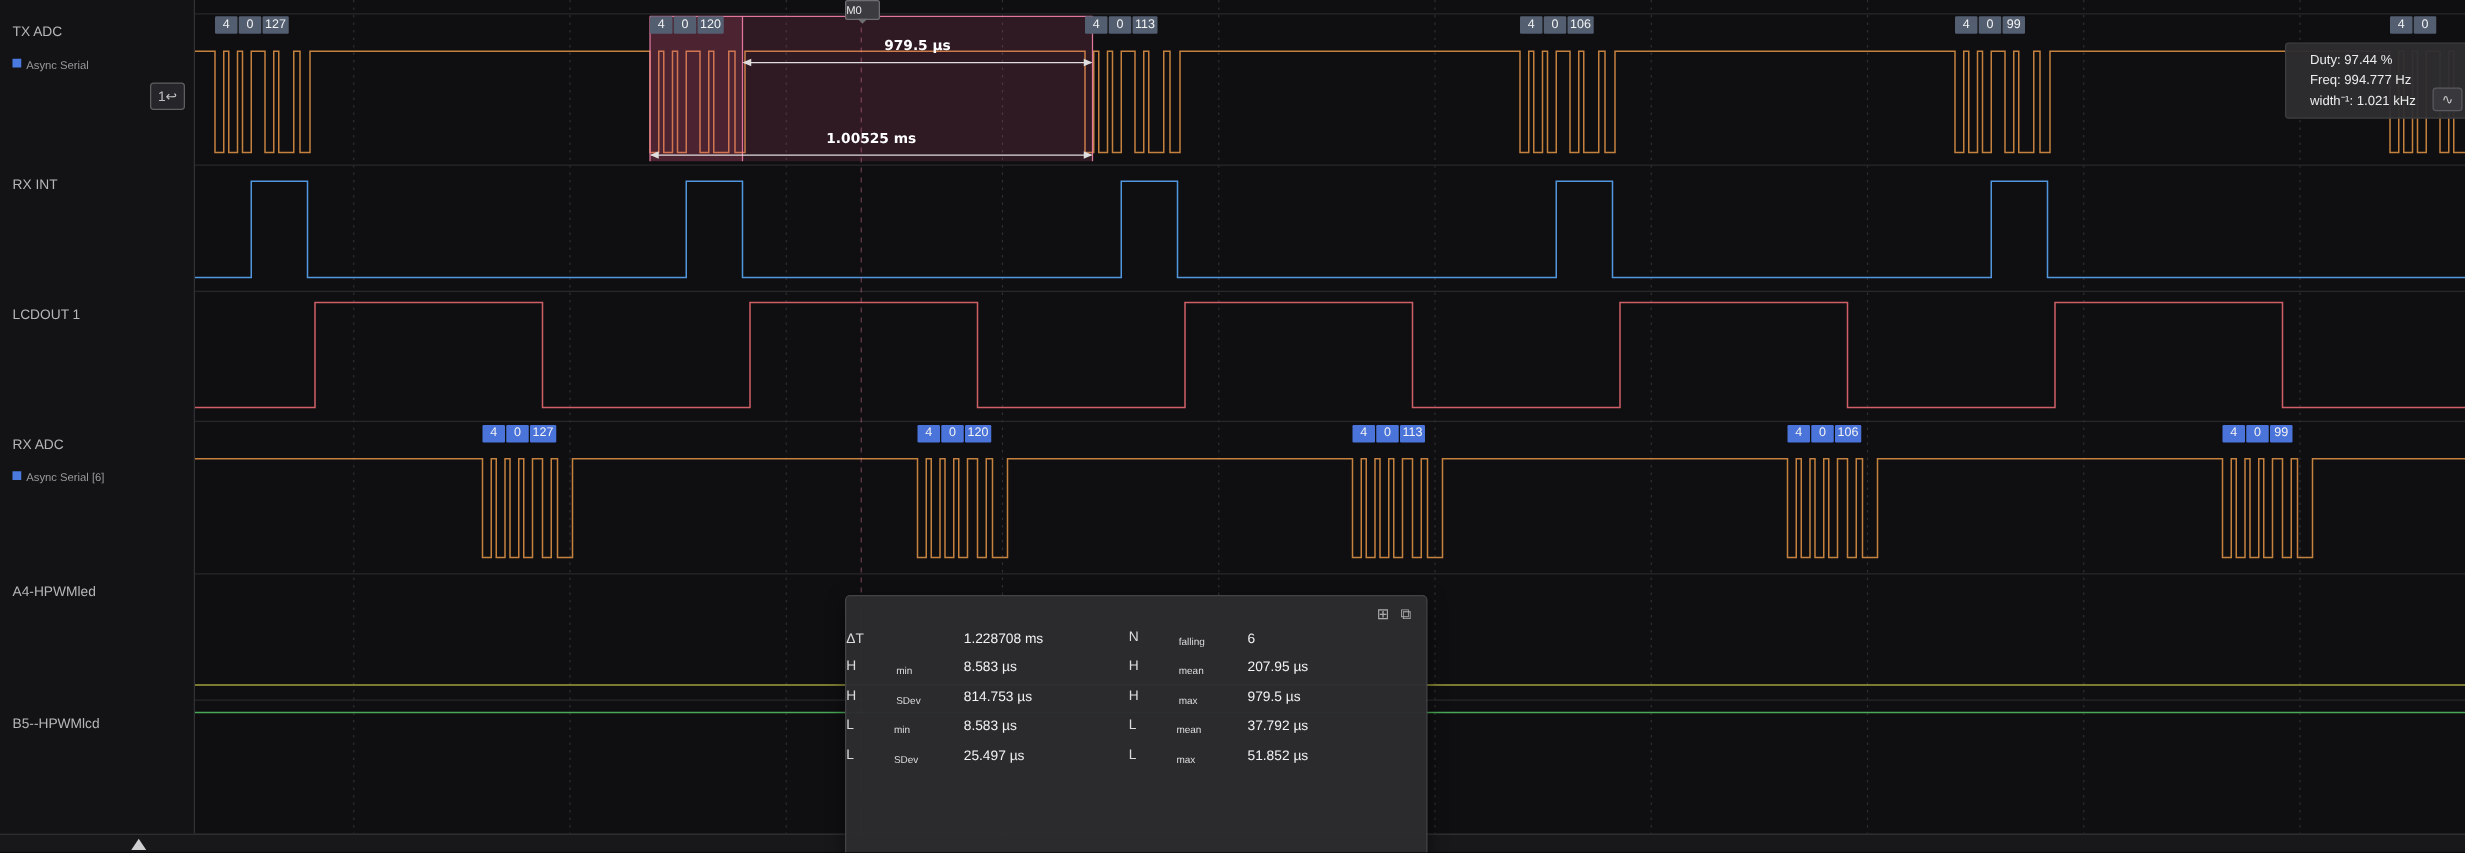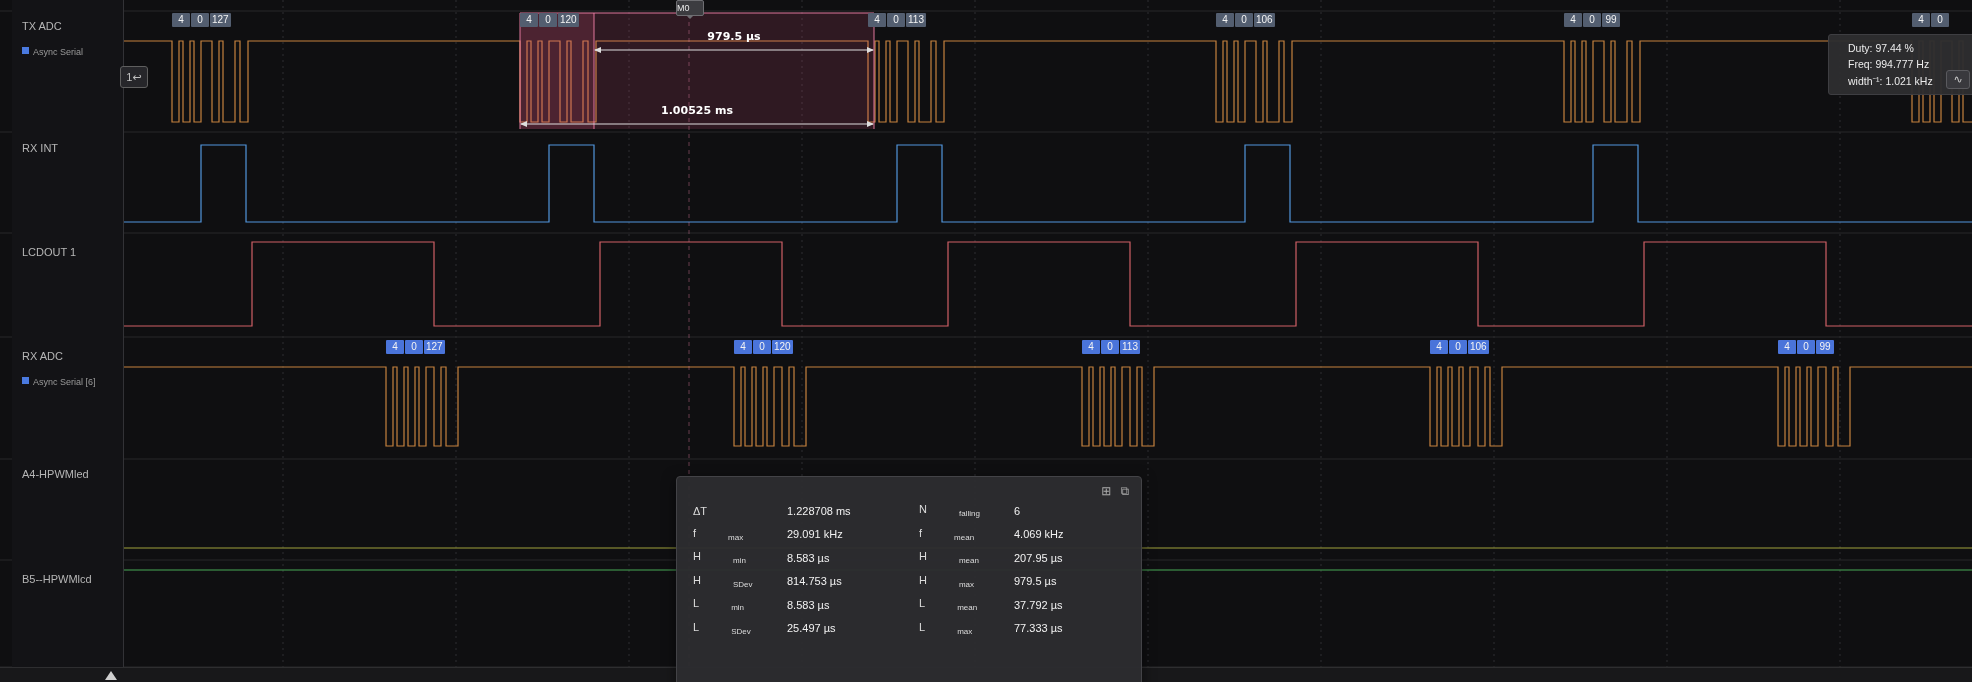--- a/index.html
+++ b/index.html
@@ -5,22 +5,22 @@
   html,body{margin:0;padding:0;background:#000;}
   .wrap{position:relative;width:1972px;height:682px;background:#0f0f11;overflow:hidden;
         font-family:"Liberation Sans",sans-serif;}
   #wave-svg{position:absolute;left:0;top:0;z-index:1;font-family:"DejaVu Sans",sans-serif;}
   #decode-layer{position:absolute;left:0;top:0;width:1972px;height:682px;z-index:3;}
   .decode-group{position:absolute;display:flex;gap:1px;}
   .decode-cell{height:14px;line-height:14px;font-size:10px;color:#f3f3f3;text-align:center;
                border-radius:1px;padding:0 2px;min-width:14px;}
   .decode-gray{background:#535e70;}
   .decode-blue{background:#4a74da;}
-  .left-panel{position:absolute;left:12px;top:0;width:111px;height:667px;background:#131316;
-              border-right:1px solid #323236;z-index:4;}
+  .left-panel{position:absolute;left:0;top:0;width:111px;height:667px;background:#131316;
+              border-right:1px solid #323236;z-index:4;padding-left:44px;}
   .ch{position:absolute;left:10px;}
   .ch-name{font-size:11px;color:#b6b6b6;white-space:nowrap;}
   .ch-sub{display:flex;align-items:flex-start;gap:4px;font-size:9px;color:#9a9a9a;margin-top:15px;white-space:nowrap;}
   .sq{width:7px;height:7px;background:#4a7ae0;display:inline-block;}
   .trig-badge{position:absolute;left:120px;top:66px;width:26px;height:20px;background:#26262a;
               border:1px solid #5f5f5f;border-radius:3px;color:#c0c0c0;font-size:11px;
               display:flex;align-items:center;justify-content:center;z-index:4;}
   .m0-flag{position:absolute;left:676px;top:0;width:26px;height:14px;line-height:14px;text-align:left;
            background:#3c3c40;border:1px solid #6e6e72;border-radius:2px;font-size:9px;color:#e8e8e8;z-index:5;}
   .m0-flag::after{content:"";position:absolute;left:50%;margin-left:-4px;top:100%;
@@ -30,21 +30,21 @@
            line-height:1.55;z-index:6;}
   .wave-btn{position:absolute;left:1946px;top:70px;width:22px;height:17px;background:#39393d;
             border:1px solid #5a5a5e;border-radius:3px;color:#c8c8c8;font-size:11px;
             display:flex;align-items:center;justify-content:center;z-index:6;}
   .popup{position:absolute;left:676px;top:476px;width:464px;height:230px;background:rgba(44,44,47,0.97);
          border:1px solid #434347;border-radius:4px;box-shadow:0 4px 14px rgba(0,0,0,.5);z-index:7;}
   .popup-icons{position:absolute;top:7px;right:12px;display:flex;gap:9px;font-size:12px;color:#ababab;}
   .popup-icons span{cursor:default;}
   #popup-rows{margin-top:22px;}
   .prow{display:grid;grid-template-columns:94px 132px 95px 1fr;align-items:center;height:23.5px;
-        padding-left:16px;font-size:11px;color:#e6e6e6;}
+        font-size:11px;color:#e6e6e6;}
   .plbl{color:#dcdcdc;}
   .plbl sub{font-size:8px;margin-left:32px;}
   .pval{color:#f2f2f2;}
   .bottom-strip{position:absolute;left:0;top:667px;width:1972px;height:15px;background:#18181a;
                 border-top:1px solid #2e2e30;z-index:4;}
   .tri{position:absolute;left:105px;top:3px;width:0;height:0;
        border-left:6px solid transparent;border-right:6px solid transparent;border-bottom:9px solid #cfcfcf;}
 </style>
 </head>
 <body>
@@ -207,26 +207,20 @@
       <span>⧉</span>
     </div>
     <div id="popup-rows">
         <div class="prow">
           <span class="plbl">ΔT</span>
           <span class="pval">1.228708 ms</span>
           <span class="plbl">N<sub>falling</sub></span>
           <span class="pval">6</span>
         </div>
         <div class="prow">
-          <span class="plbl">f<sub>max</sub></span>
-          <span class="pval">29.091 kHz</span>
-          <span class="plbl">f<sub>mean</sub></span>
-          <span class="pval">4.069 kHz</span>
-        </div>
-        <div class="prow">
           <span class="plbl">H<sub>min</sub></span>
           <span class="pval">8.583 µs</span>
           <span class="plbl">H<sub>mean</sub></span>
           <span class="pval">207.95 µs</span>
         </div>
         <div class="prow">
           <span class="plbl">H<sub>SDev</sub></span>
           <span class="pval">814.753 µs</span>
           <span class="plbl">H<sub>max</sub></span>
           <span class="pval">979.5 µs</span>
@@ -234,21 +228,21 @@
         <div class="prow">
           <span class="plbl">L<sub>min</sub></span>
           <span class="pval">8.583 µs</span>
           <span class="plbl">L<sub>mean</sub></span>
           <span class="pval">37.792 µs</span>
         </div>
         <div class="prow">
           <span class="plbl">L<sub>SDev</sub></span>
           <span class="pval">25.497 µs</span>
           <span class="plbl">L<sub>max</sub></span>
-          <span class="pval">77.333 µs</span>
+          <span class="pval">51.852 µs</span>
         </div>
       </div>
   </div>
 
   <div class="bottom-strip">
     <div class="tri"></div>
   </div>
 
 </div>
 

